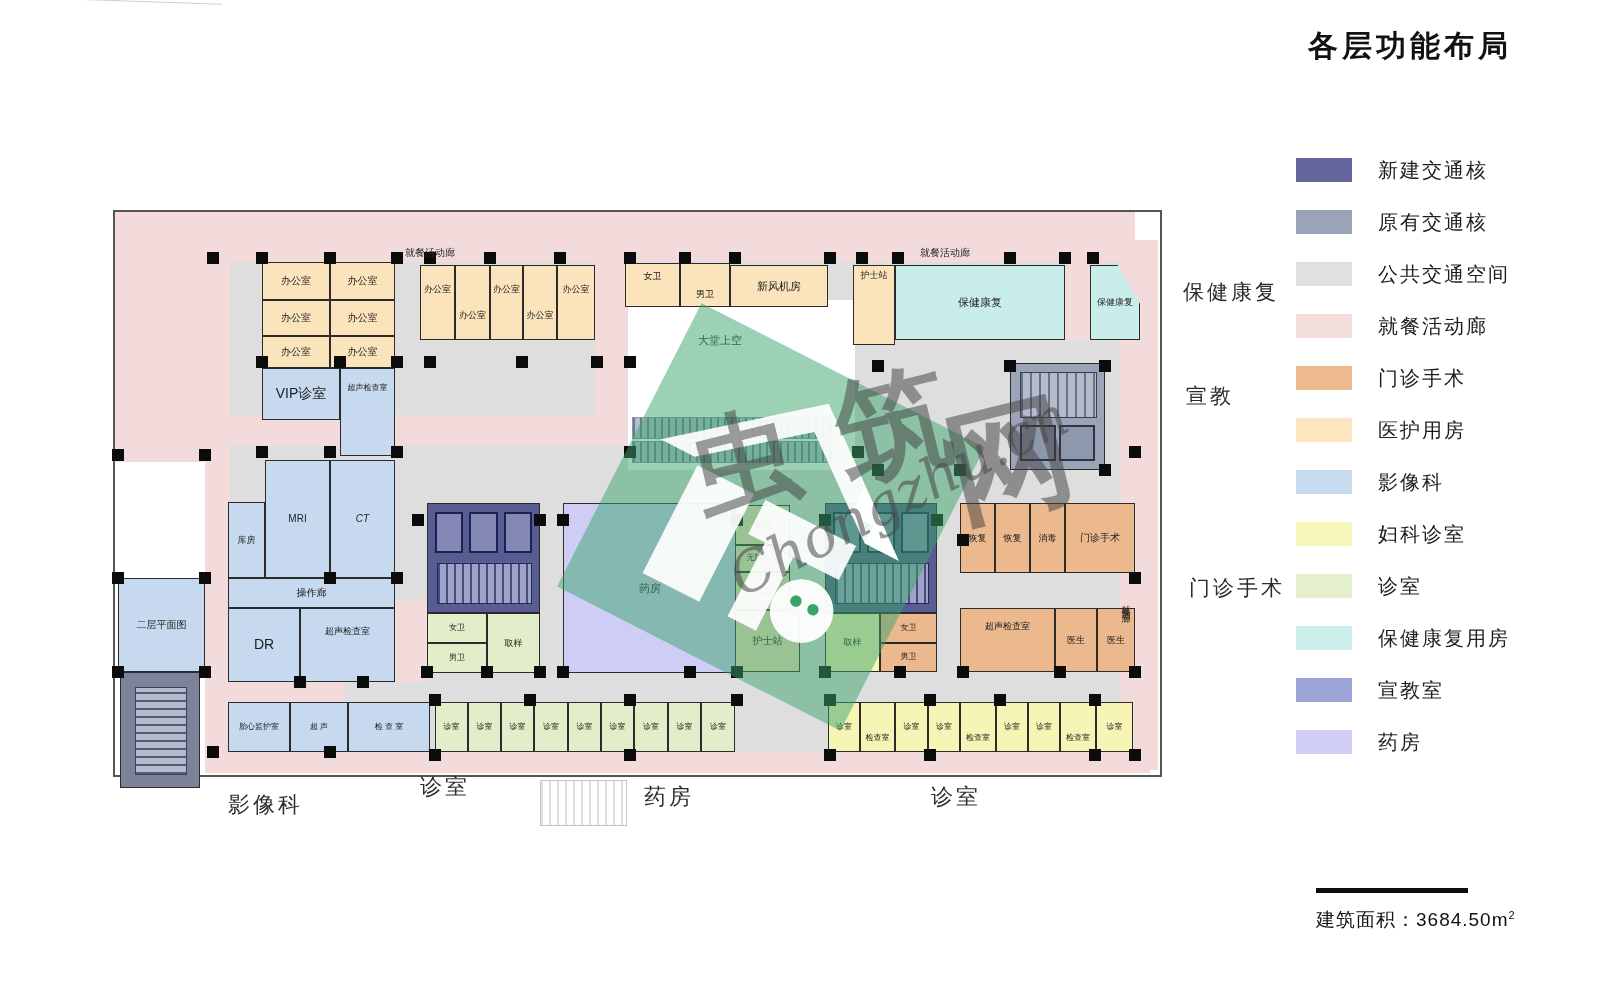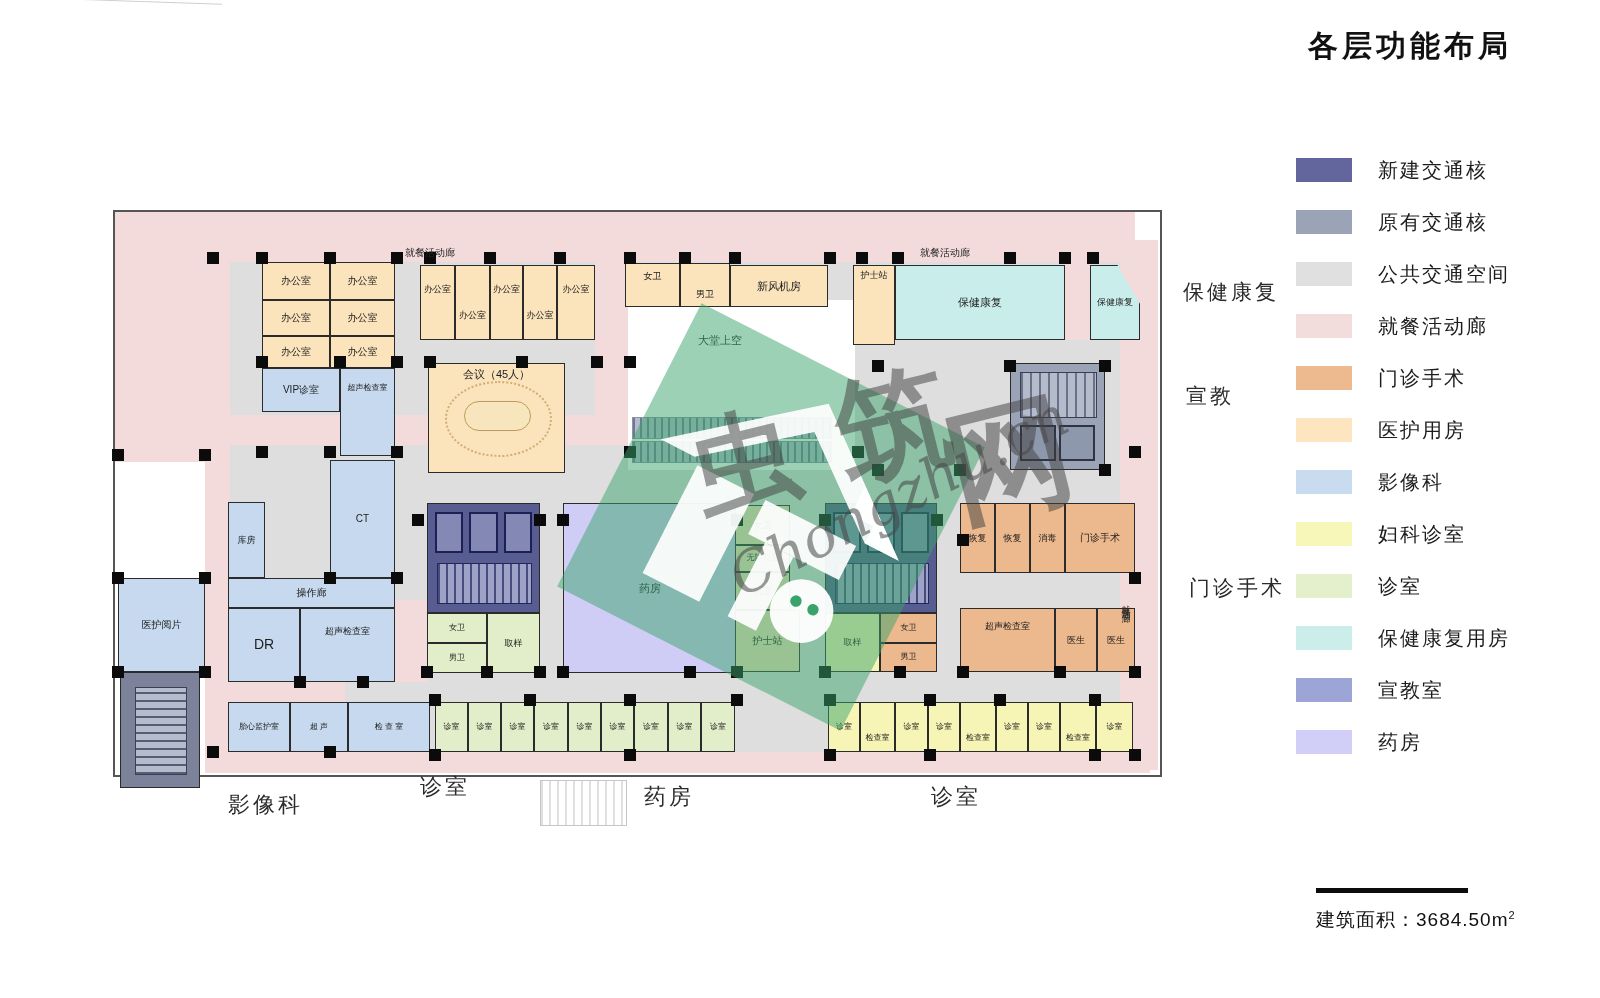--- a/index.html
+++ b/index.html
@@ -154,25 +154,20 @@
     </div>
     <div class="room" style="left: 490px; top: 265px; width: 33px; height: 75px; background: rgb(251, 227, 188); font-size: 9px;">
       <span class="rlab" style="transform: translateY(-13px);">办公室</span>
     </div>
     <div class="room" style="left: 523px; top: 265px; width: 34px; height: 75px; background: rgb(251, 227, 188); font-size: 9px;">
       <span class="rlab" style="transform: translateY(13px);">办公室</span>
     </div>
     <div class="room" style="left: 557px; top: 265px; width: 38px; height: 75px; background: rgb(251, 227, 188); font-size: 9px;">
       <span class="rlab" style="transform: translateY(-13px);">办公室</span>
     </div>
-    <div class="room va-t" style="left: 428px; top: 363px; width: 137px; height: 110px; background: rgb(251, 227, 188); font-size: 11px;">
-      <span class="rlab">会议（45人）</span>
-      <div class="conf-ring"></div>
-      <div class="conf-table"></div>
-    </div>
     <div class="room" style="left: 625px; top: 263px; width: 55px; height: 44px; background: rgb(251, 227, 188); font-size: 9px;">
       <span class="rlab" style="transform: translateY(-9px);">女卫</span>
     </div>
     <div class="room" style="left: 680px; top: 263px; width: 50px; height: 44px; background: rgb(251, 227, 188); font-size: 9px;">
       <span class="rlab" style="transform: translateY(9px);">男卫</span>
     </div>
     <div class="room" style="left: 730px; top: 265px; width: 98px; height: 42px; background: rgb(251, 227, 188); font-size: 11px;">
       <span class="rlab">新风机房</span>
     </div>
     <div class="room va-t" style="left: 853px; top: 265px; width: 42px; height: 80px; background: rgb(251, 227, 188); font-size: 9px;">
@@ -182,33 +177,36 @@
       <span class="rlab">保健康复</span>
     </div>
     <div class="room clip-corner" style="left: 1090px; top: 265px; width: 50px; height: 75px; background: rgb(201, 237, 234); font-size: 9px;">
       <span class="rlab">保健康复</span>
     </div>
     <div class="room" style="left: 1010px; top: 363px; width: 95px; height: 107px; background: rgb(154, 164, 182); font-size: 10px;">
       <div class="ostair" style="left: 10%; top: 8%; width: 80%; height: 42%;"></div>
       <div class="lift" style="left: 10%; top: 58%; width: 38%; height: 34%;"></div>
       <div class="lift" style="left: 52%; top: 58%; width: 38%; height: 34%;"></div>
     </div>
-    <div class="room" style="left: 262px; top: 368px; width: 78px; height: 44px; background: rgb(198, 217, 238); font-size: 10px;">
+    <div class="room" style="left: 262px; top: 368px; width: 78px; height: 52px; background: rgb(198, 217, 238); font-size: 14px;">
       <span class="rlab">VIP诊室</span>
     </div>
     <div class="room" style="left: 340px; top: 368px; width: 55px; height: 88px; background: rgb(198, 217, 238); font-size: 8px;">
       <span class="rlab" style="transform: translateY(-24px);">超声检查室</span>
     </div>
     <div class="room" style="left: 118px; top: 578px; width: 87px; height: 94px; background: rgb(198, 217, 238); font-size: 10px;">
-      <span class="rlab">医护阅片</span>
+      <span class="rlab">二层平面图</span>
     </div>
     <div class="room" style="left: 228px; top: 502px; width: 37px; height: 76px; background: rgb(198, 217, 238); font-size: 9px;">
       <span class="rlab">库房</span>
     </div>
-    <div class="room" style="left: 330px; top: 460px; width: 65px; height: 118px; background: rgb(198, 217, 238); font-size: 10px;">
+    <div class="room" style="left: 265px; top: 460px; width: 65px; height: 118px; background: rgb(198, 217, 238); font-size: 10px;">
+      <span class="rlab">MRI</span>
+    </div>
+    <div class="room" style="left: 330px; top: 460px; width: 65px; height: 118px; background: rgb(198, 217, 238); font-size: 10px; font-style: italic;">
       <span class="rlab">CT</span>
     </div>
     <div class="room" style="left: 228px; top: 578px; width: 167px; height: 30px; background: rgb(198, 217, 238); font-size: 10px;">
       <span class="rlab">操作廊</span>
     </div>
     <div class="room" style="left: 228px; top: 608px; width: 72px; height: 74px; background: rgb(198, 217, 238); font-size: 14px;">
       <span class="rlab">DR</span>
     </div>
     <div class="room" style="left: 300px; top: 608px; width: 95px; height: 74px; background: rgb(198, 217, 238); font-size: 9px;">
       <span class="rlab" style="transform: translateY(-14px);">超声检查室</span>

